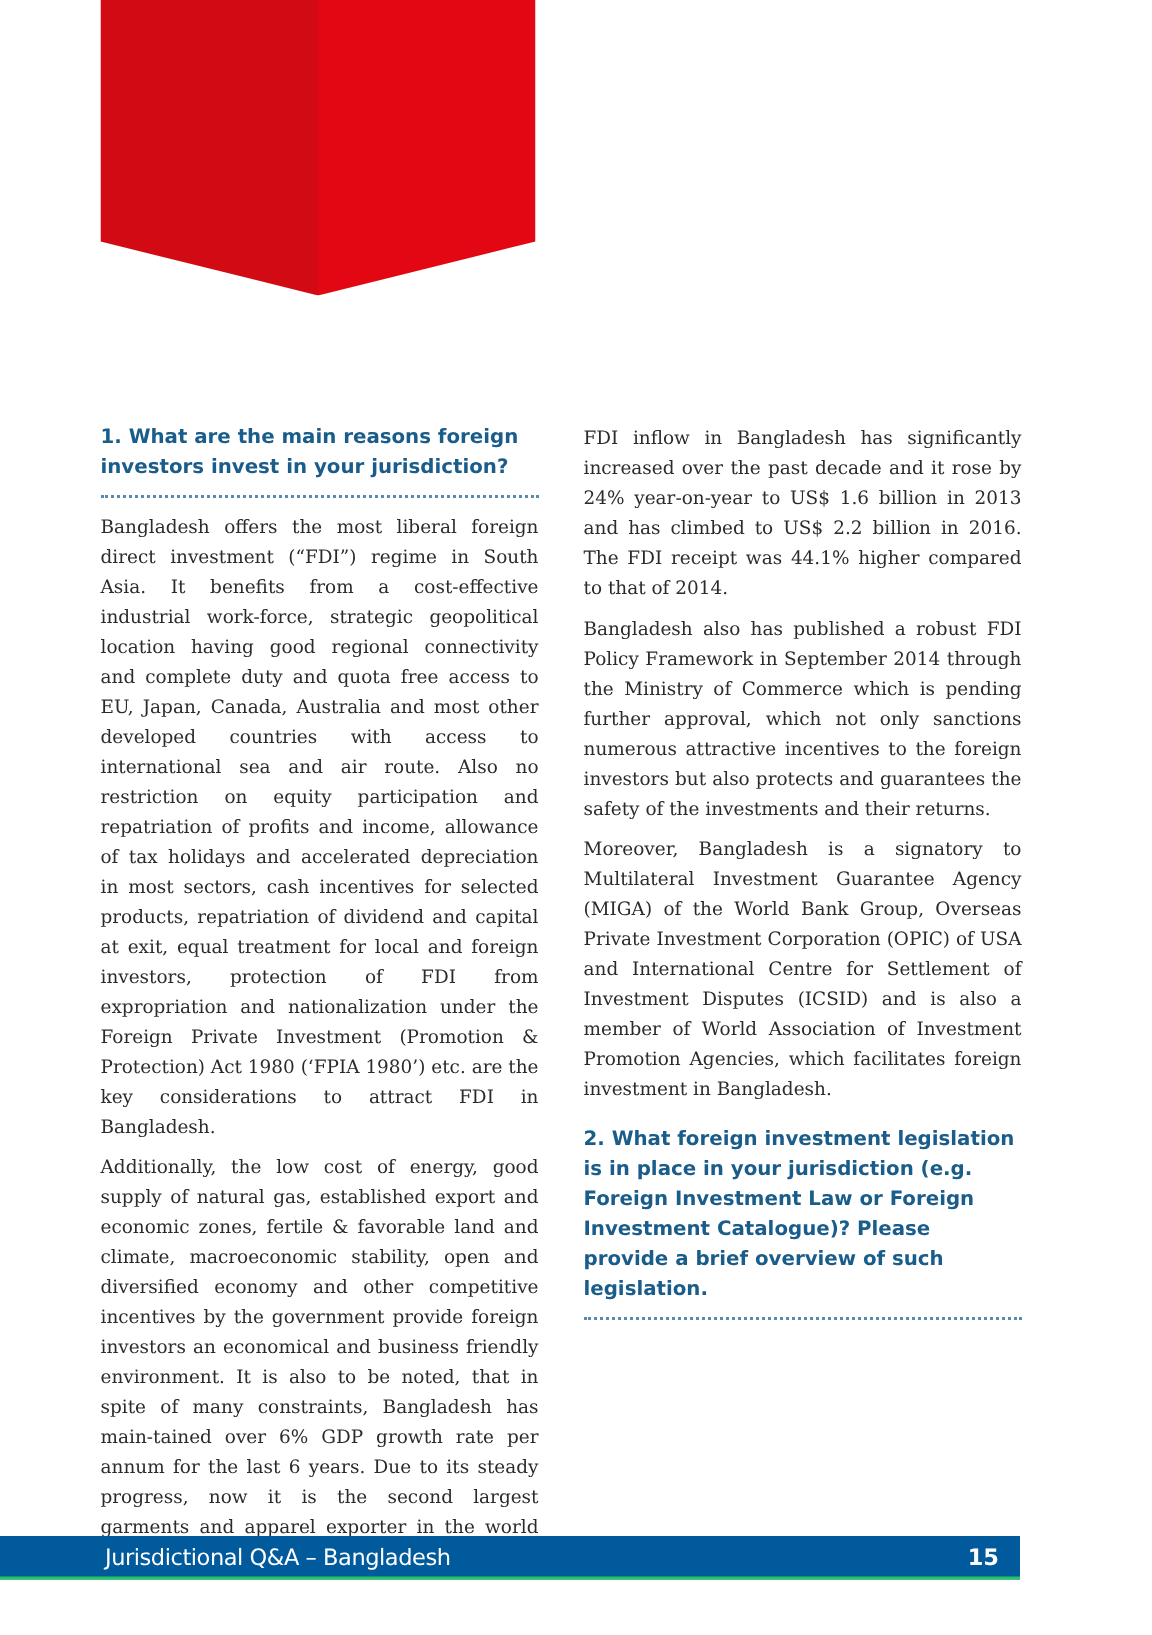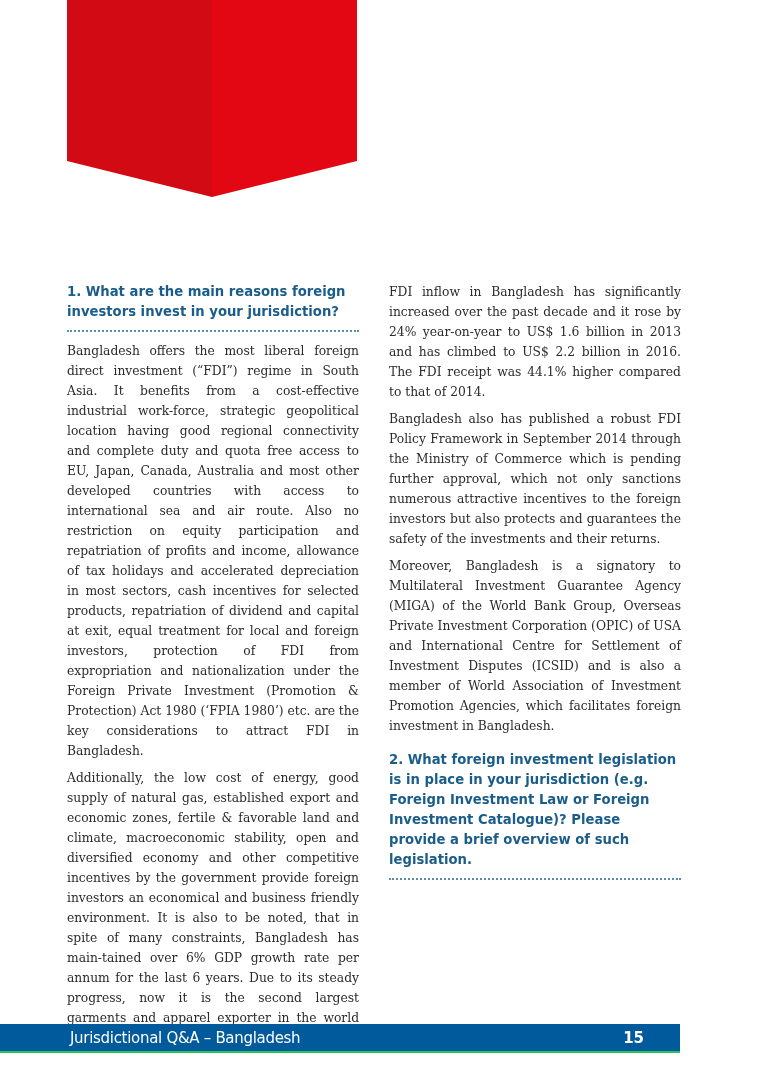--- a/index.html
+++ b/index.html
@@ -17,21 +17,21 @@
   .col { position: absolute; top: 250px; width: 292px; font-family: "DejaVu Serif", serif; color: #2b2b2b; font-size: 12.3px; line-height: 20px; margin-top: 32px; }
   .col-left { left: 67px; }
   .col-right { left: 389px; }
 
   .q-head { font-family: "DejaVu Sans", sans-serif; color: #1a5d8a; font-size: 13.2px; line-height: 20px; margin: 0; padding-bottom: 8px; border-bottom: 2px dotted #5a8bab; margin-bottom: 9px; }
   .para { text-align: justify; margin: 0 0 7px 0; hyphens: none; }
   .para-list { text-align: justify; margin: 0; padding-left: 21px; text-indent: -21px; }
 
   .footer-bar { position: absolute; left: 0; top: 1024px; width: 680px; height: 29px; background: #005a9c; border-bottom: 2px solid #22c55e; display: flex; align-items: center; justify-content: space-between; box-sizing: border-box; }
   .footer-title { color: #ffffff; font-family: "DejaVu Sans", sans-serif; font-size: 15px; margin-left: 70px; letter-spacing: -0.3px; }
-  .footer-page { color: #ffffff; font-family: "DejaVu Sans", sans-serif; font-size: 15px; font-weight: bold; margin-right: 36px; }
+  .footer-page { color: #ffffff; font-family: "DejaVu Sans", sans-serif; font-size: 15px; font-weight: bold; margin-right: 14px; }
 </style>
 </head>
 <body>
 
 <div class="banner">
   <svg width="290" height="197" viewBox="0 0 290 197">
     <polygon points="0,0 145,0 145,197 0,161" fill="#d20a14"></polygon>
     <polygon points="145,0 290,0 290,161 145,197" fill="#e30613"></polygon>
   </svg>
 </div>

